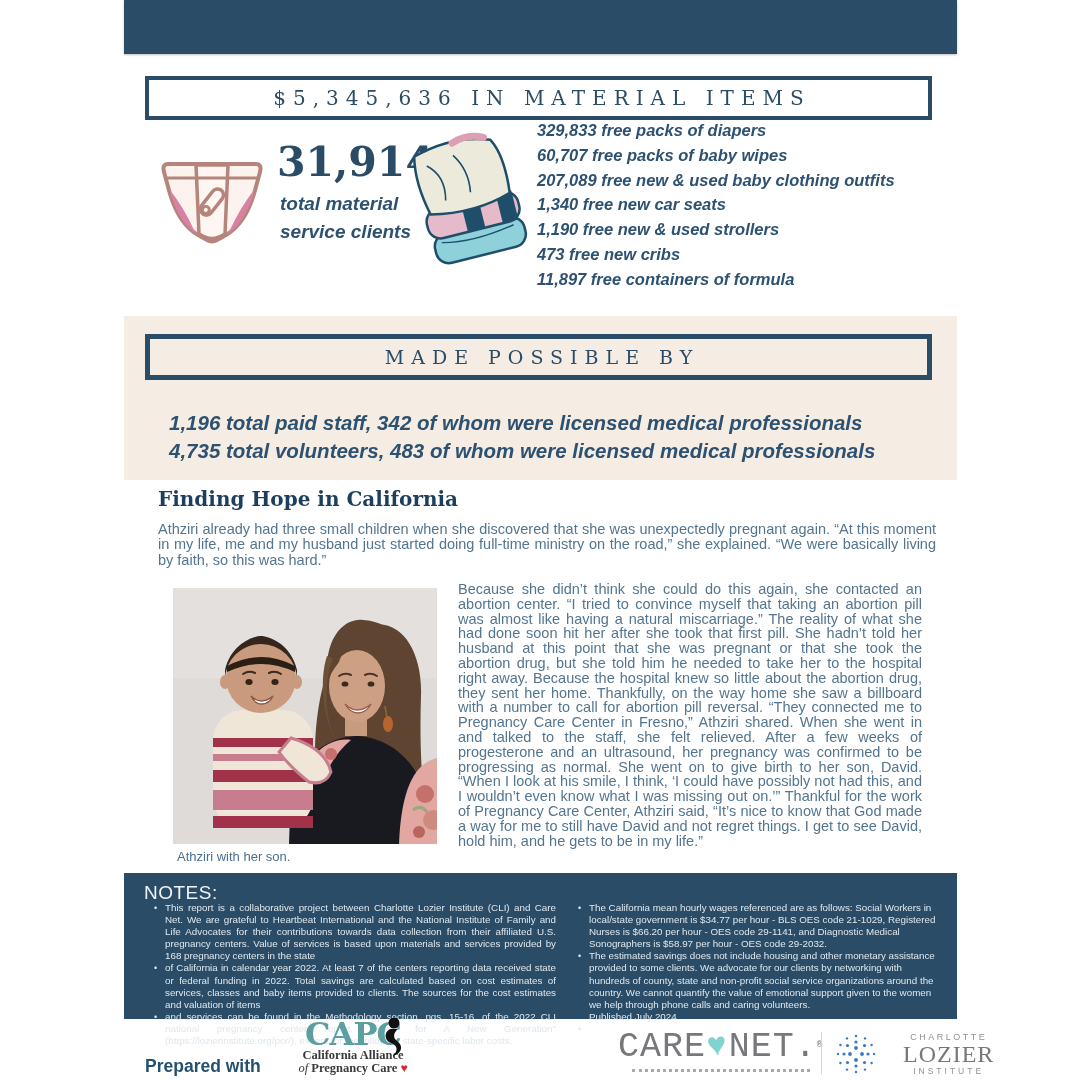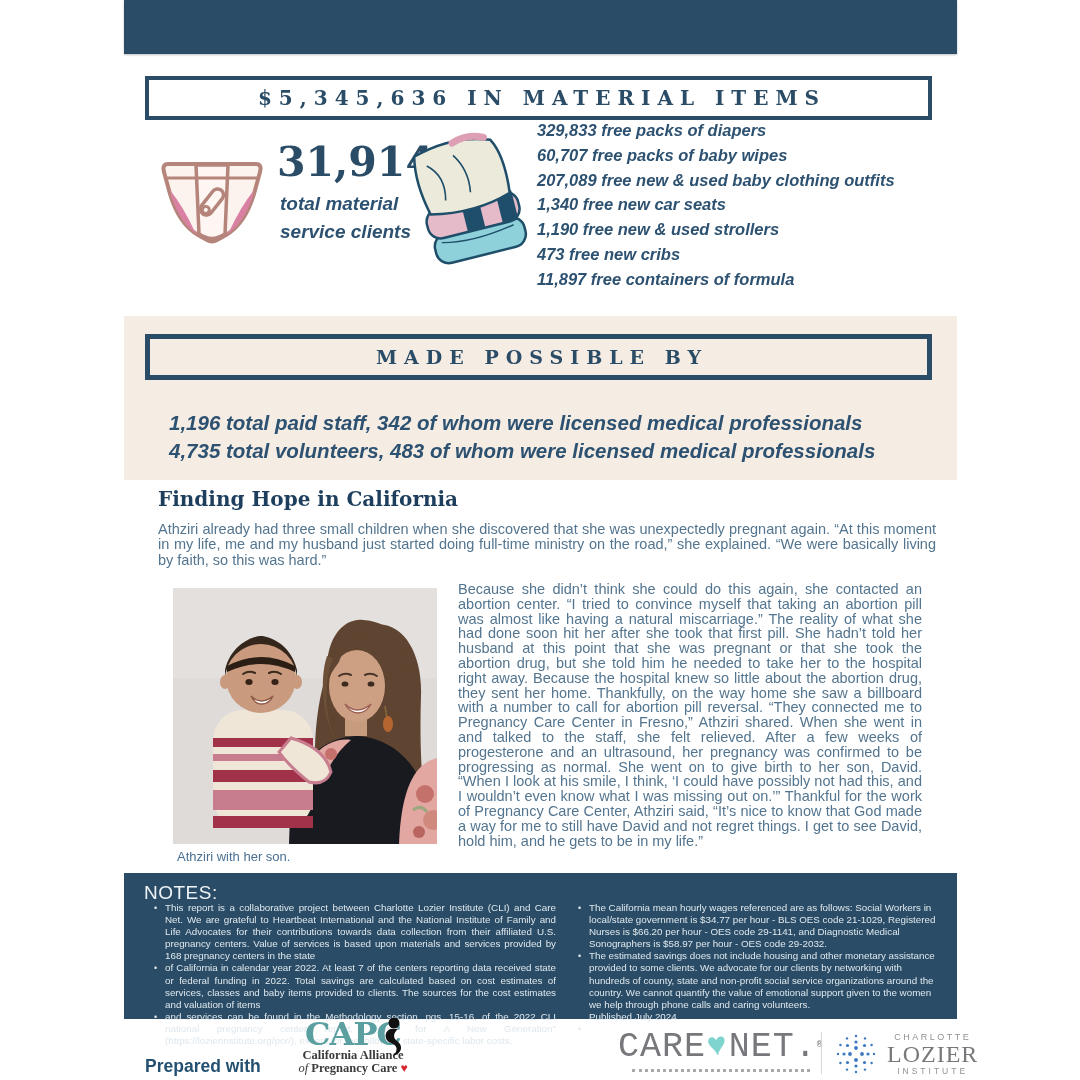--- a/index.html
+++ b/index.html
@@ -10,21 +10,21 @@
     font-family:"Liberation Sans", sans-serif;
   }
   .abs { position:absolute; }
 
   
   .topbar { left:124px; top:0; width:833px; height:54px; background:#2a4c66; box-shadow:0 1px 2px rgba(0,0,0,.25); }
 
   
   .banner {
     display:flex; align-items:center; justify-content:center;
-    font-family:"DejaVu Serif", serif; font-weight:bold;
+    font-family:"DejaVu Serif", serif; font-weight:normal;
     color:#2a4c66; letter-spacing:7px; text-indent:7px; white-space:nowrap;
   }
   #banner-material { left:145px; top:76px; width:787px; height:44px; border:4px solid #2a4c66; background:#ffffff; font-size:20px; }
   #banner-made { left:145px; top:334px; width:787px; height:46px; border:5px solid #2a4c66; background:transparent; font-size:19px; }
 
   .beige-band { left:124px; top:316px; width:833px; height:164px; background:#f5ece4; }
 
   .big-count { left:277px; top:138px; font-family:"DejaVu Serif", serif; font-weight:bold; font-size:41px; color:#2a4c66; }
   .count-label { left:280px; top:190px; font-size:19px; font-weight:bold; font-style:italic; color:#2d5170; line-height:28px; }
 
@@ -70,21 +70,21 @@
   .capc-sil { position:absolute; right:-6px; top:-2px; }
 
   .carenet { left:628px; top:1028px; width:185px; text-align:center; }
   .carenet-row { display:flex; align-items:center; justify-content:center; font-family:Liberation Mono, monospace; font-size:35px; color:#77787b; letter-spacing:1px; line-height:34px; }
   .carenet-heart { font-size:33px; color:#7fd4cf; margin:0 1px; transform:rotate(-6deg); line-height:30px; }
   .carenet-reg { font-size:9px; color:#77787b; align-self:flex-end; margin-bottom:4px; }
   .carenet-dots { margin:3px auto 0; width:178px; border-bottom:3px dotted #a7a9ac; }
 
   .logo-divider { left:821px; top:1032px; width:1px; height:42px; background:#d8d8d8; }
 
-  .lozier { left:833px; top:1031px; display:flex; align-items:center; gap:8px;justify-content:space-between; }
+  .lozier { left:833px; top:1031px; display:flex; align-items:center; gap:24px;justify-content:space-between; }
   .lozier-text { text-align:center; }
   .lozier-l1 { font-size:9px; letter-spacing:2.5px; color:#8f9194; }
   .lozier-l2 { font-family:"Liberation Serif", serif; font-size:24px; letter-spacing:1px; color:#77787b; line-height:24px; }
   .lozier-l3 { font-size:8.5px; letter-spacing:3px; color:#8f9194; }
 </style>
 </head>
 <body>
 
 <div id="page">
 

